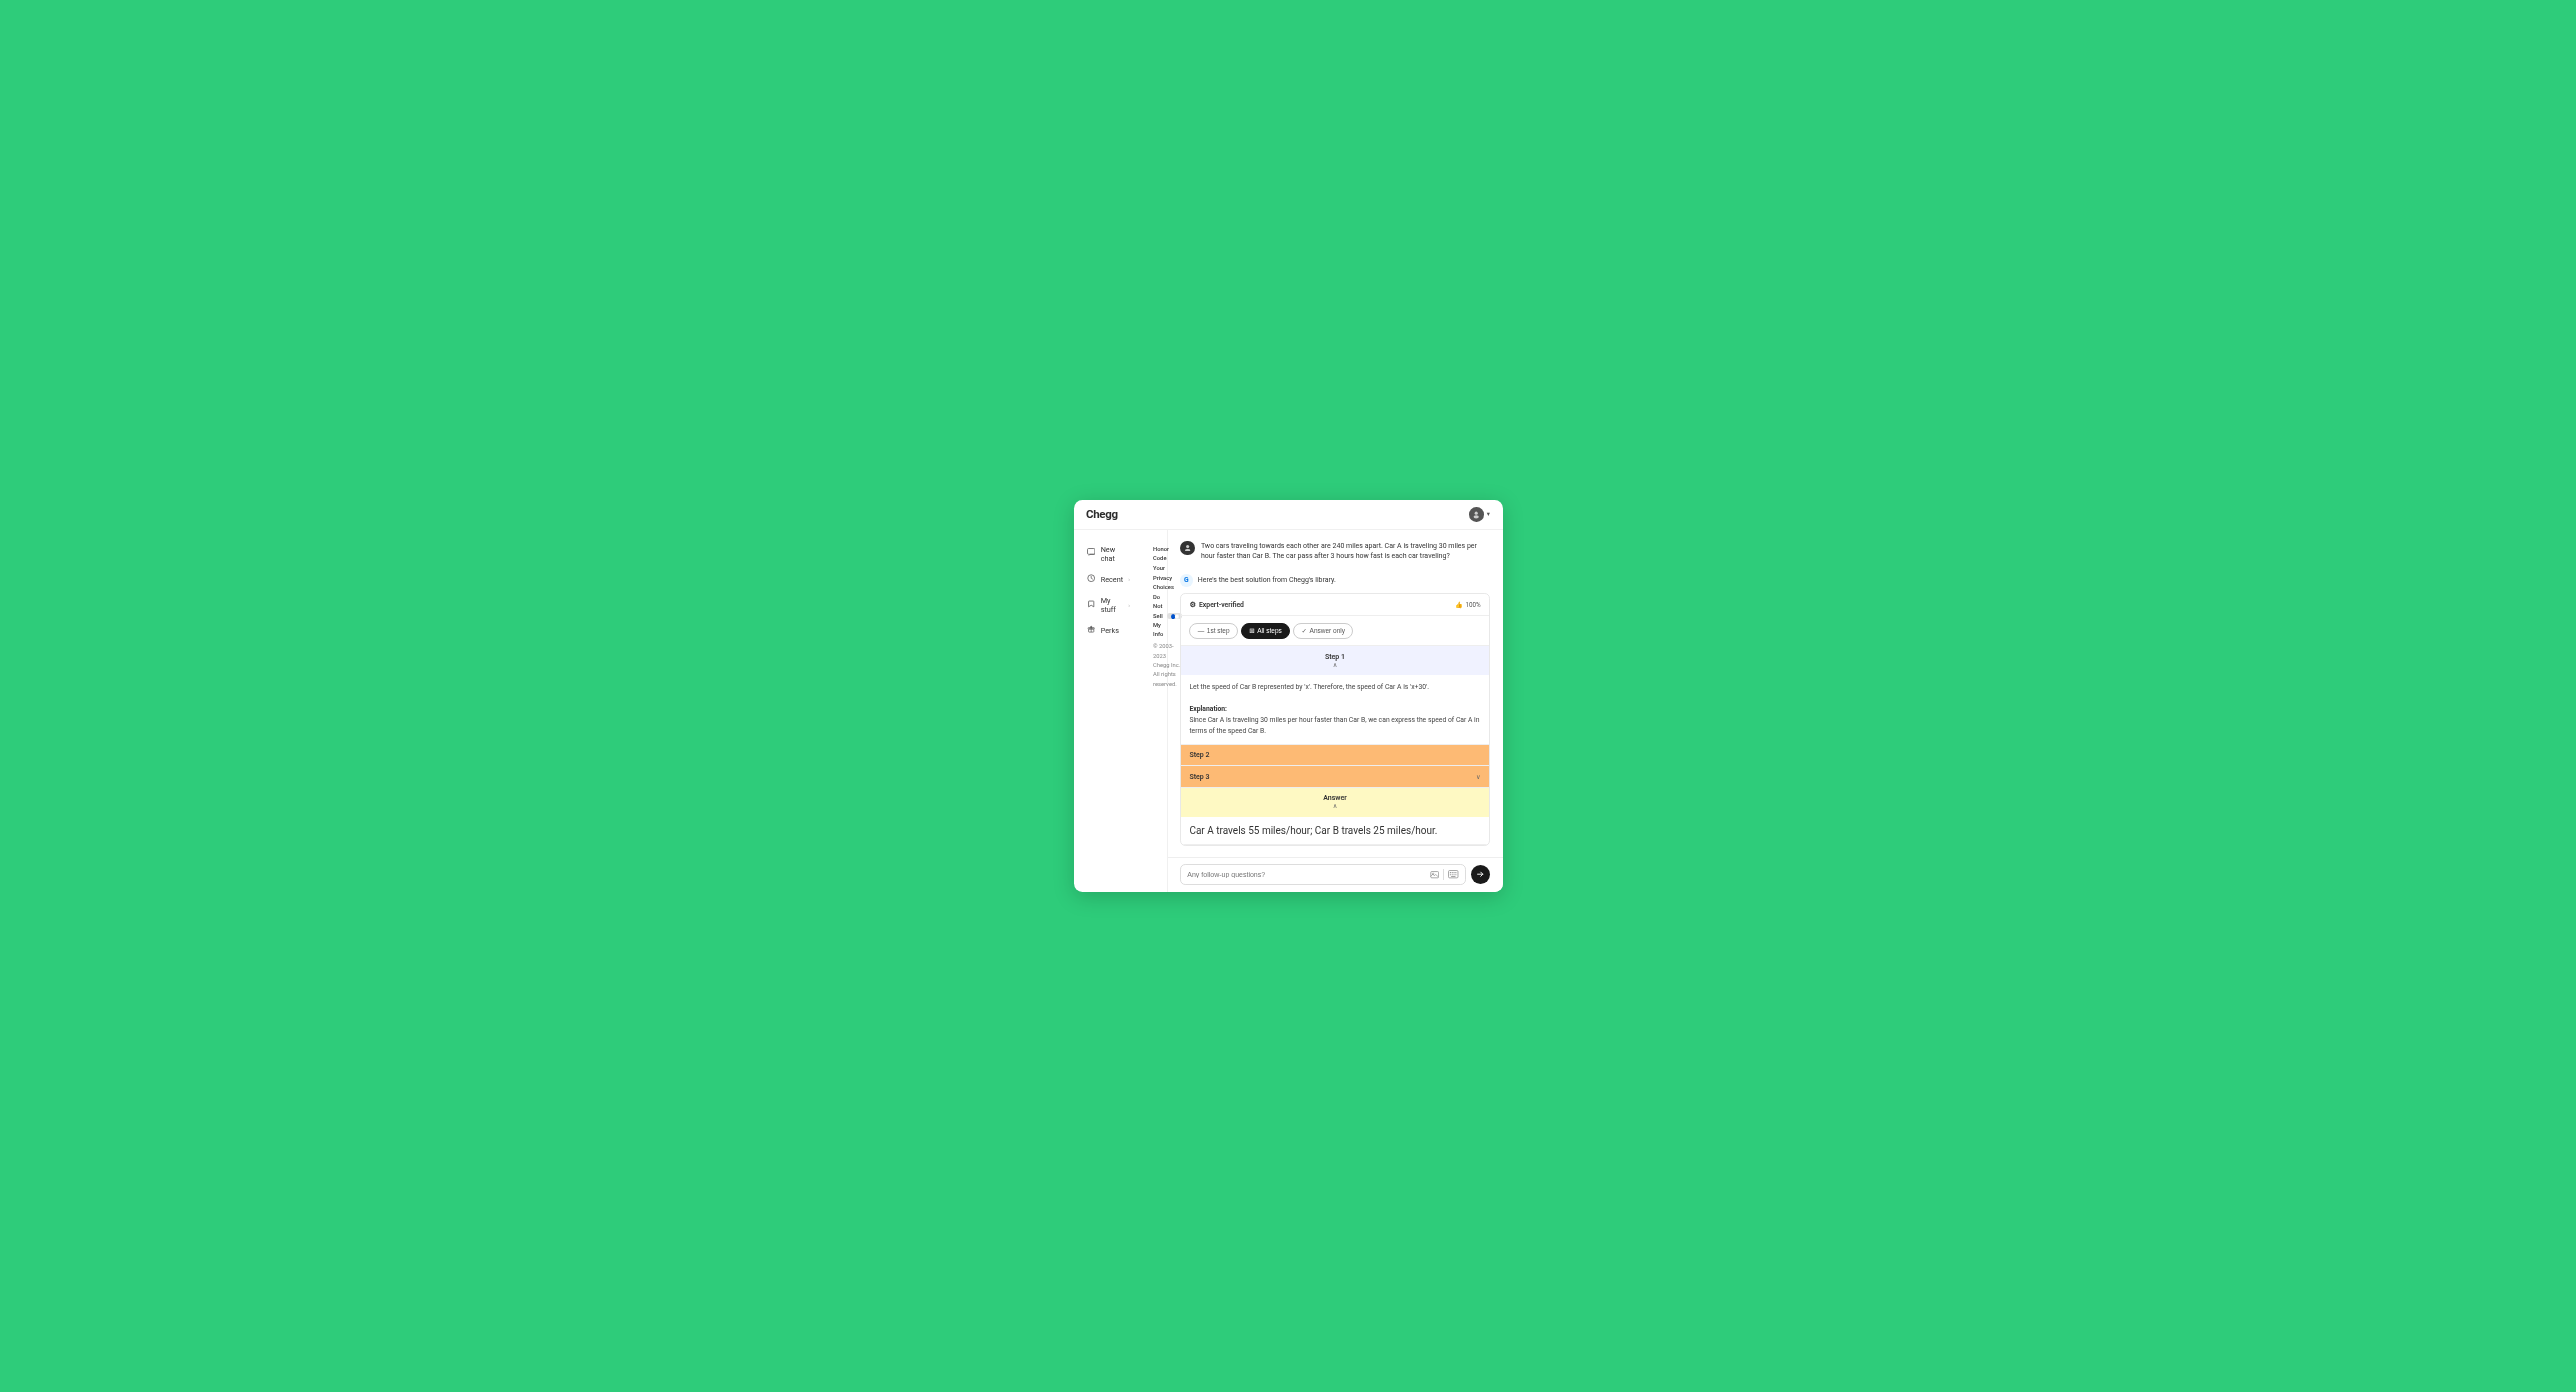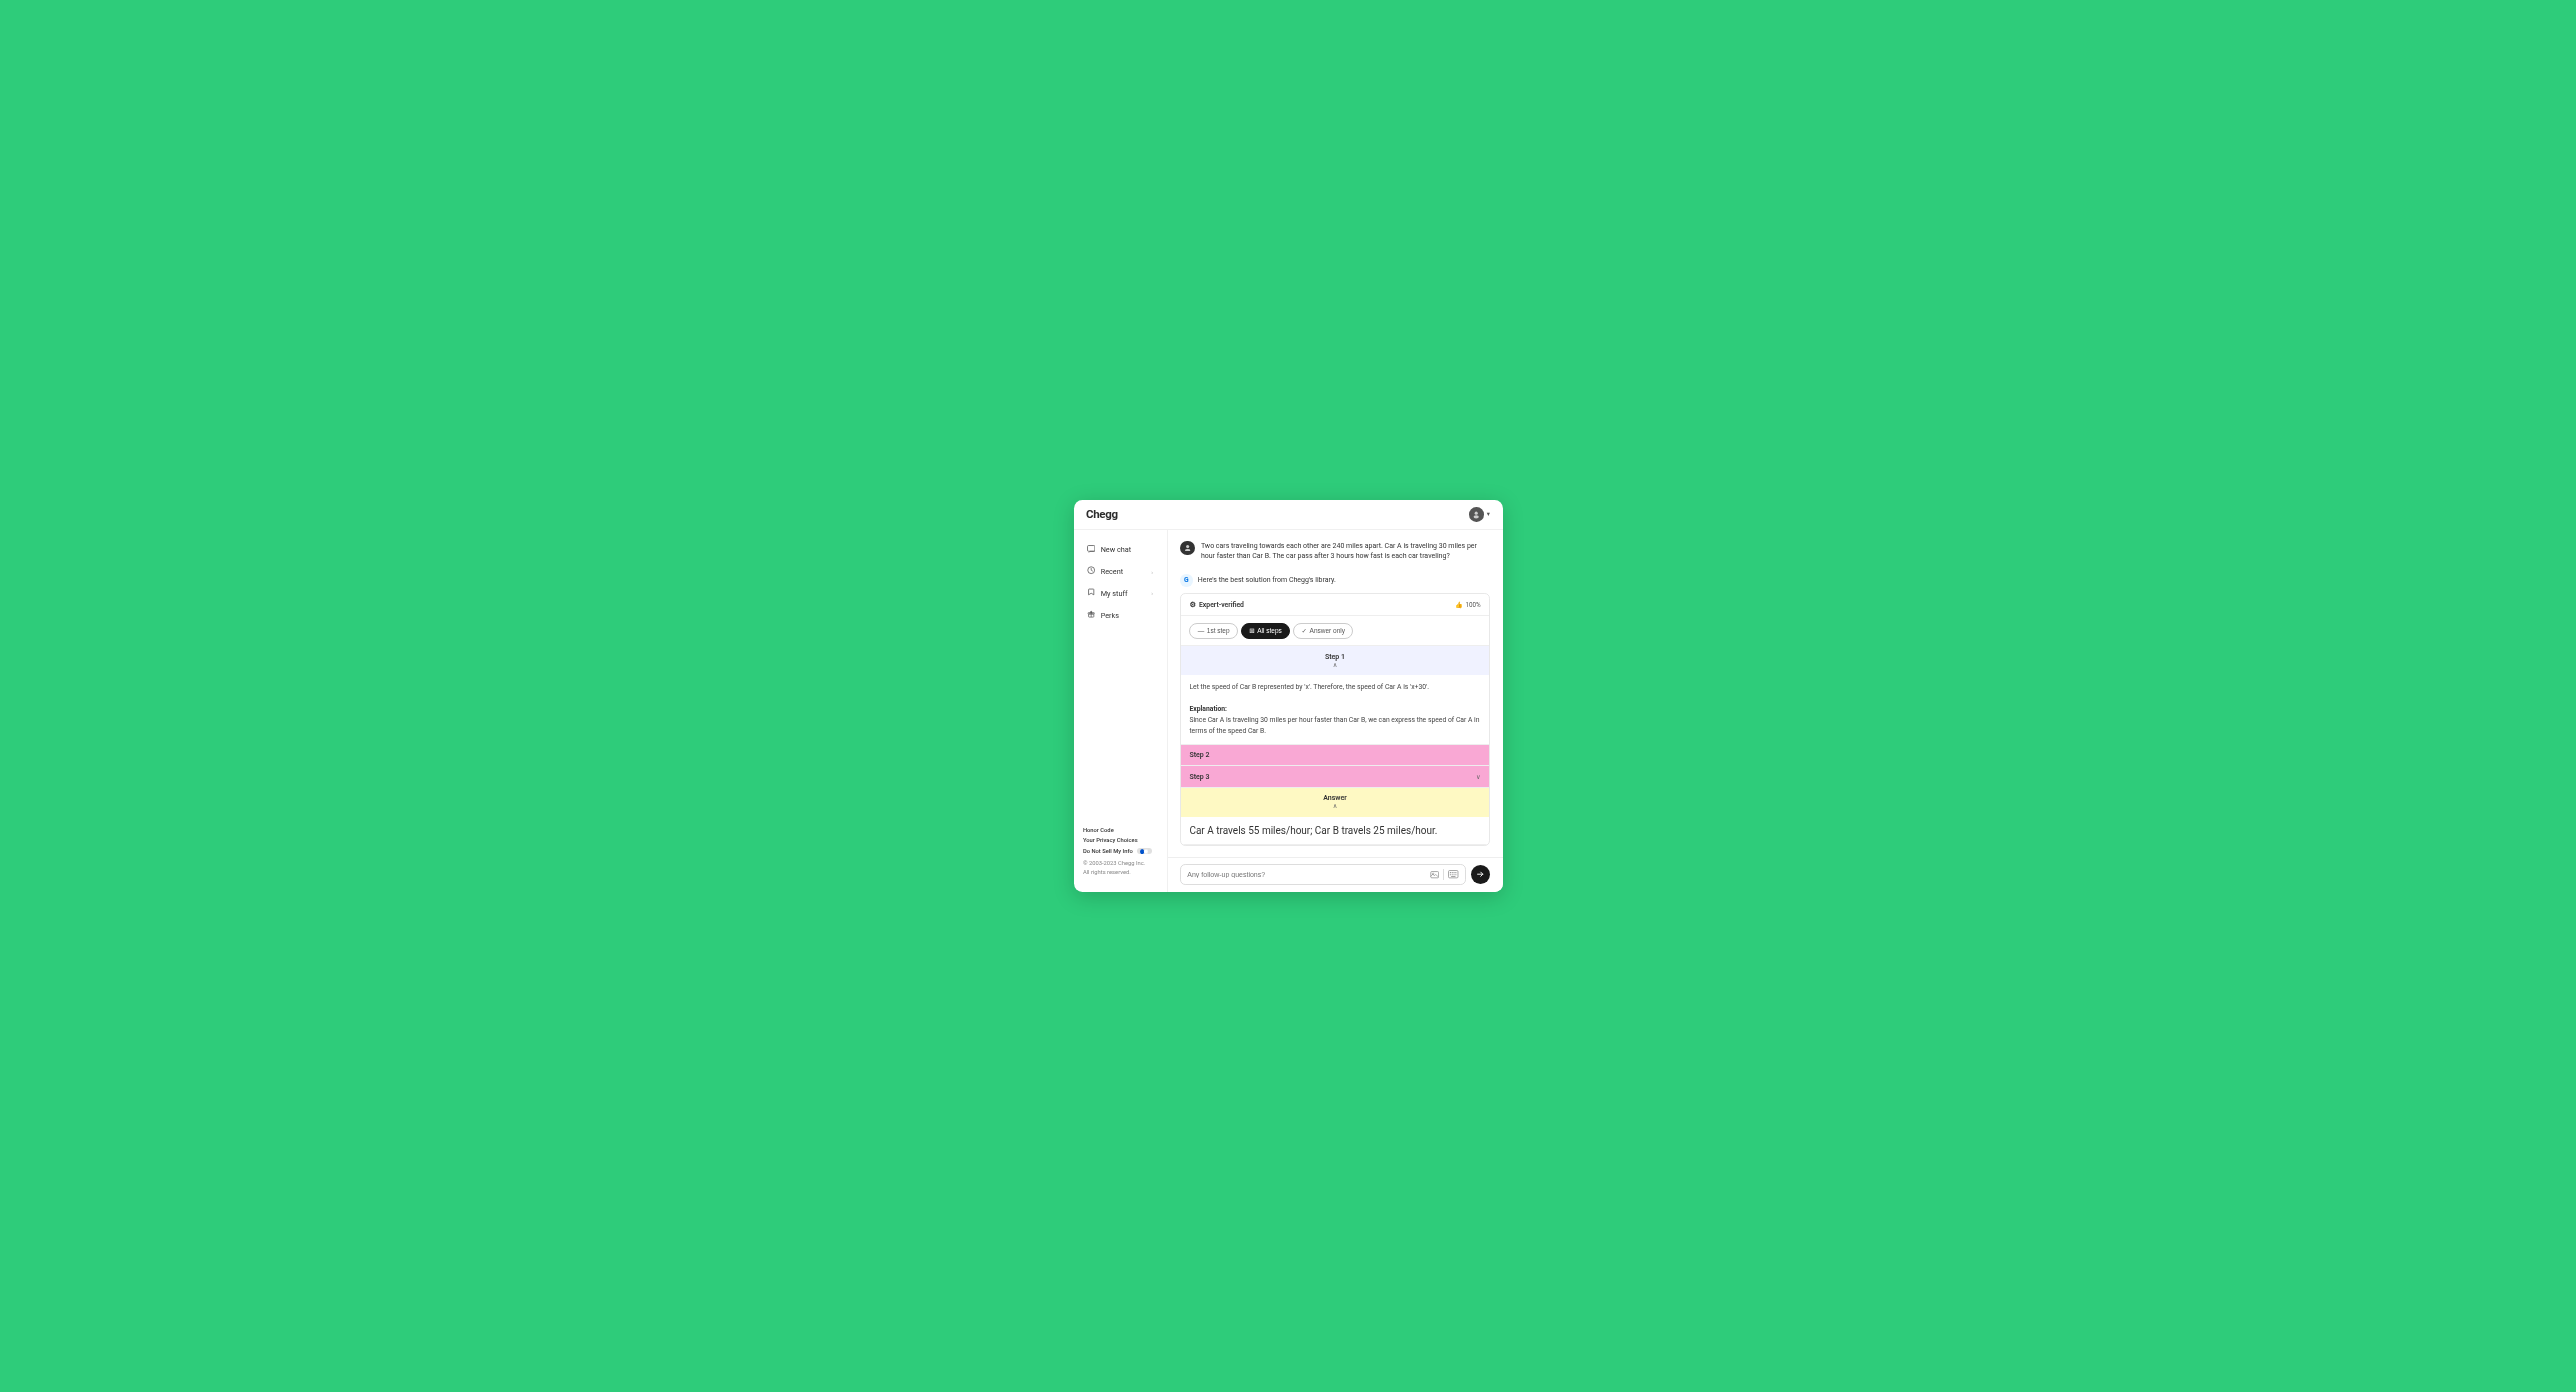--- a/index.html
+++ b/index.html
@@ -63,21 +63,20 @@
     .body {
       display: flex;
       flex: 1;
       overflow: hidden;
     }
     
     .sidebar {
       width: 94px;
       border-right: 0.5px solid #f0f0f0;
       display: flex;
-      flex-direction: column;
       padding: 8.4px 0;
       flex-shrink: 0;
     }
     .sidebar-nav {
       flex: 1;
     }
     .sidebar-item {
       display: flex;
       align-items: center;
       gap: 5.2px;
@@ -251,21 +250,21 @@
     }
     .step-row {
       border-bottom: 0.5px solid #eee;
     }
     .step-header {
       display: flex;
       align-items: center;
       justify-content: space-between;
       padding: 6.3px 8.4px;
       cursor: pointer;
-      background: #f9a8d4;
+      background: #fdba74;
     }
     .step-header.expanded {
       background: #f0f2ff;
       flex-direction: column;
     }
     .step-title {
       font-size: 7px;
       font-weight: 600;
       color: #333;
     }

